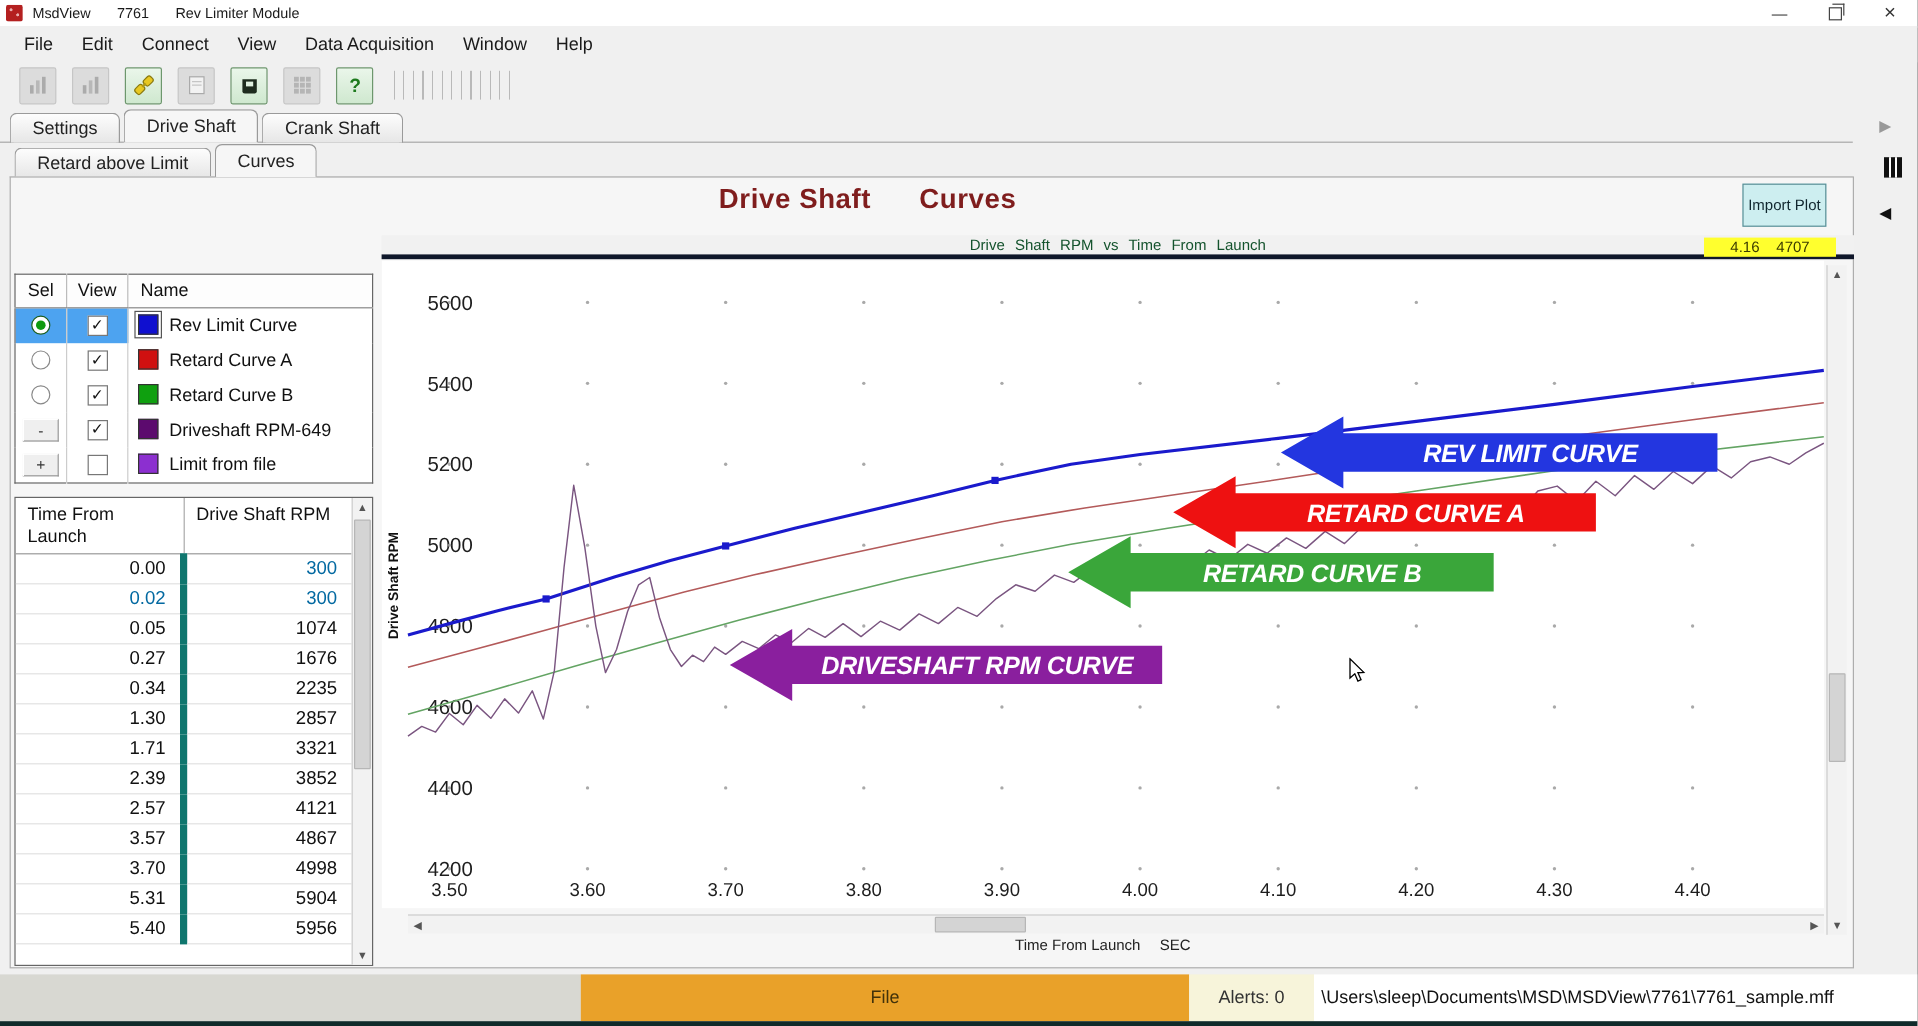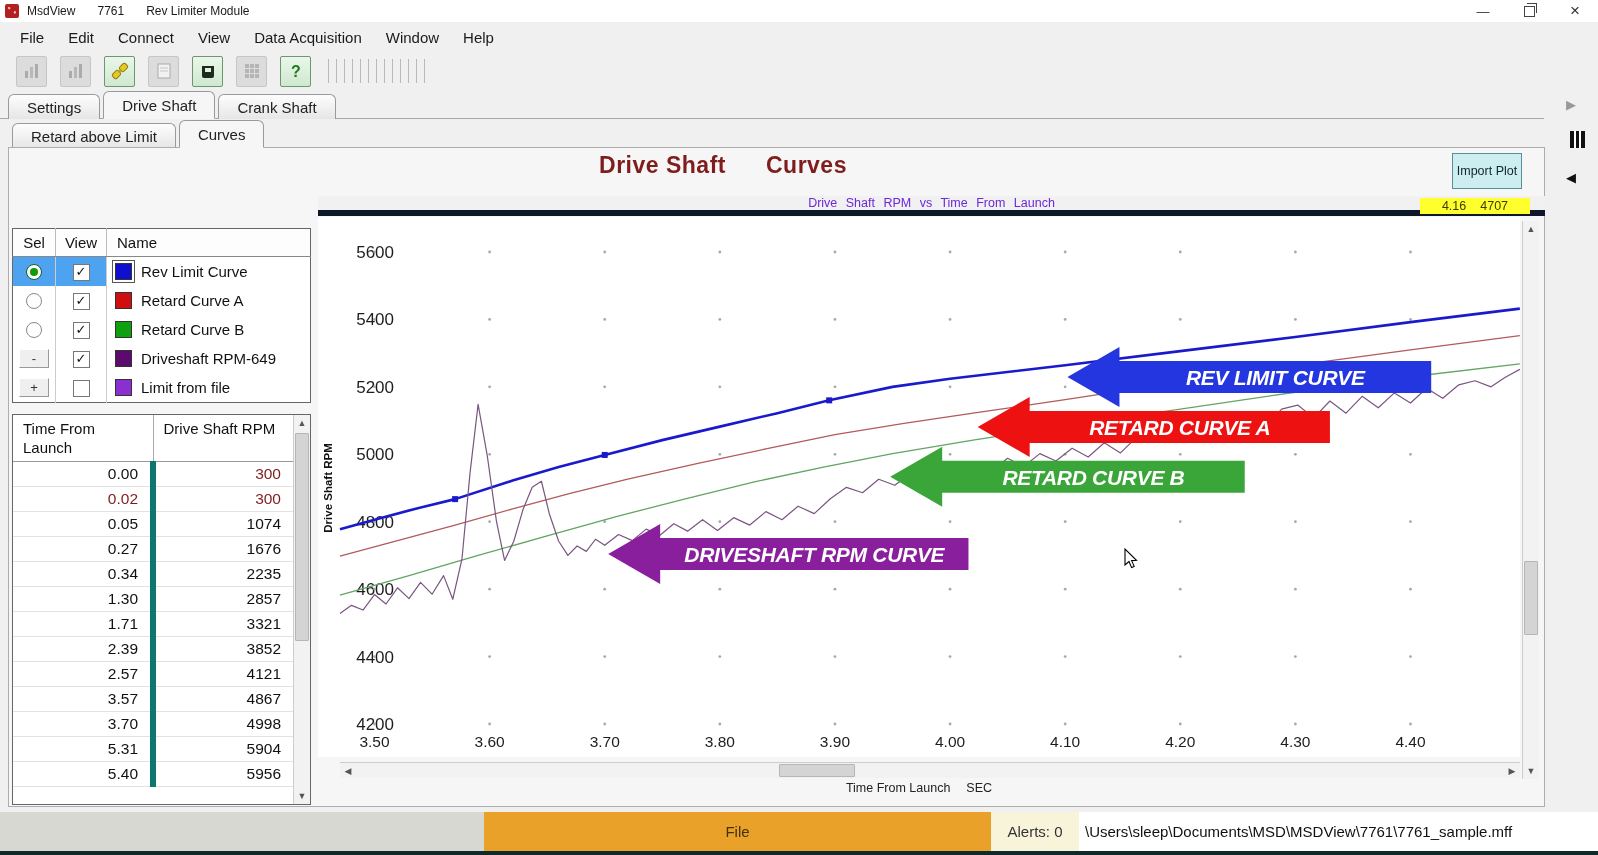--- a/index.html
+++ b/index.html
@@ -30,22 +30,22 @@
   #tabs2{left:8px;top:120px;width:1536px;height:28px;padding-left:4px;}
   .tab{height:25px;line-height:25px;padding:0 18px;font-size:15px;color:#222;background:linear-gradient(#fdfdfd,#e6e6e6);
        border:1px solid #9a9a9a;border-bottom:none;border-radius:6px 6px 0 0;margin-right:3px;margin-bottom:-1px;box-sizing:border-box;}
   .tab.active{height:28px;line-height:28px;background:#f6f6f6;border-bottom:1px solid #f6f6f6;z-index:2;}
   
   #panel{position:absolute;left:8px;top:147px;width:1537px;height:660px;background:#f6f6f6;border:1px solid #adadad;box-sizing:border-box;}
   #page-title{position:absolute;left:8px;top:152px;width:1430px;text-align:center;font-size:23px;font-weight:bold;letter-spacing:.5px;color:#7f1d1d;}
   #page-title span{margin:0 20px;}
   #import-plot{position:absolute;left:1452px;top:153px;width:70px;height:36px;background:#cdeef0;border:1px solid #5b8f97;
                display:flex;align-items:center;justify-content:center;font-size:12.5px;color:#10262e;box-sizing:border-box;}
-  #chart-header{position:absolute;left:318px;top:196px;width:1227px;height:20px;background:#f1f1f1;border-bottom:6px solid #0f172a;
-                display:flex;align-items:center;justify-content:center;font-size:12.5px;color:#6d28d9;word-spacing:5px;box-sizing:border-box;}
+  #chart-header{position:absolute;left:318px;top:196px;width:1227px;height:20px;background:#f1f1f1;border-bottom:4px solid #0f172a;
+                display:flex;align-items:center;justify-content:center;font-size:12.5px;color:#14532d;word-spacing:5px;box-sizing:border-box;}
   #readout{position:absolute;left:1420px;top:198px;width:110px;height:16px;background:#ffff2e;display:flex;align-items:center;justify-content:center;gap:14px;
            font-size:12.5px;color:#3c3c00;z-index:3;}
   
   #curve-list{position:absolute;left:12px;top:228px;width:299px;background:#fff;border:1px solid #666;border-collapse:collapse;table-layout:fixed;}
   #curve-list th{font-size:15px;font-weight:normal;height:25px;border-bottom:1px solid #888;border-right:1px solid #bbb;background:#fdfdfd;}
   #curve-list th:last-child{text-align:left;padding-left:10px;border-right:none;}
   #curve-list td{height:27px;border-right:1px solid #ccc;text-align:center;vertical-align:middle;}
   #curve-list td:last-child{text-align:left;padding-left:8px;border-right:none;}
   #curve-list td.hl{background:#4da3f0;}
   .radio{display:inline-block;width:14px;height:14px;border:1.5px solid #888;border-radius:50%;background:#fff;position:relative;vertical-align:middle;}
@@ -58,36 +58,36 @@
   .small-btn{width:30px;height:19px;background:#efefef;border:1px solid #999;border-top-color:#fff;border-left-color:#fff;
              font-size:13px;line-height:15px;padding:0;color:#333;}
   
   #data-wrap{position:absolute;left:12px;top:414px;width:299px;height:391px;background:#fff;border:1px solid #666;box-sizing:border-box;overflow:hidden;}
   #data-table{border-collapse:collapse;width:280px;table-layout:fixed;}
   #data-table th{font-size:15px;font-weight:normal;text-align:left;vertical-align:top;padding:4px 8px 2px 10px;height:40px;
                  border-bottom:1px solid #999;border-right:1px solid #aaa;line-height:19px;}
   #data-table th:last-child{border-right:none;}
   #data-table td{font-size:15.5px;height:25px;text-align:right;padding-right:12px;border-bottom:1px solid #e2e2e2;border-right:6px solid #0f766e;box-sizing:border-box;}
   #data-table td:last-child{border-right:none;}
-  #data-table td.red{color:#7f1d1d;}
+  #data-table td.red{color:#0369a1;}
   
   .sb-v{position:absolute;width:17px;background:#f2f2f2;border-left:1px solid #ccc;box-sizing:border-box;}
   .sb-h{position:absolute;height:16px;background:#f2f2f2;border-top:1px solid #ccc;box-sizing:border-box;}
   .sb-btn{position:absolute;width:16px;height:16px;display:flex;align-items:center;justify-content:center;font-size:9px;color:#555;}
   .sb-thumb{position:absolute;background:#d4d4d4;border:1px solid #b6b6b6;border-radius:1px;box-sizing:border-box;}
   
   #chart{position:absolute;left:318px;top:217px;width:1222px;height:589px;}
   #plot-svg{position:absolute;left:0;top:0;}
   #xaxis-label{position:absolute;left:0;top:564px;width:1202px;text-align:center;font-size:12.5px;color:#222;}
   #xaxis-label span{margin:0 8px;}
   
   #statusbar{position:absolute;left:0;top:812px;width:1598px;height:39px;display:flex;font-size:15px;}
   #status-left{width:484px;background:#d8d8d2;}
   #status-file{width:507px;background:#e9a129;display:flex;align-items:center;justify-content:center;color:#42320a;}
-  #status-alerts{width:88px;background:#f7f4da;display:flex;align-items:center;justify-content:center;color:#333;}
+  #status-alerts{width:104px;background:#f7f4da;display:flex;align-items:center;justify-content:center;color:#333;}
   #status-path{flex:1;background:#fff;display:flex;align-items:center;padding-left:6px;color:#111;white-space:nowrap;overflow:hidden;}
   #bottom-strip{position:absolute;left:0;top:851px;width:1598px;height:4px;background:#102a2a;}
   
   .edge-icon{position:absolute;font-size:13px;color:#111;}
   #grip-icon{position:absolute;left:1570px;top:131px;width:15px;height:17px;background:#111;
              background-image:linear-gradient(90deg,transparent 4px,#fff 4px,#fff 6px,transparent 6px,transparent 9px,#fff 9px,#fff 11px,transparent 11px);}
   #cursor{position:absolute;left:1124px;top:548px;z-index:10;}
 </style>
 </head>
 <body>

